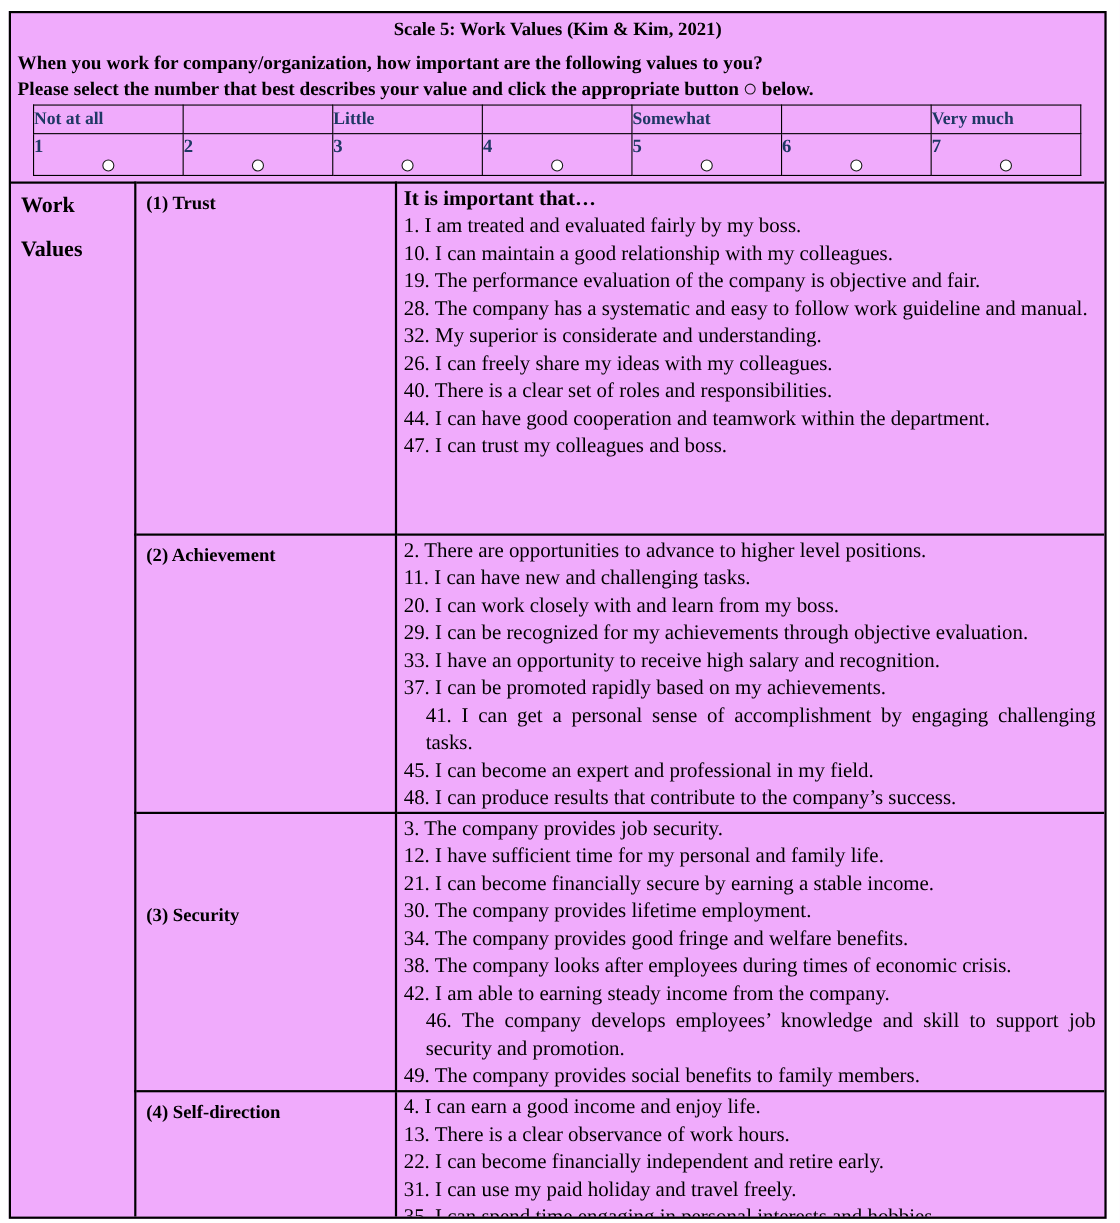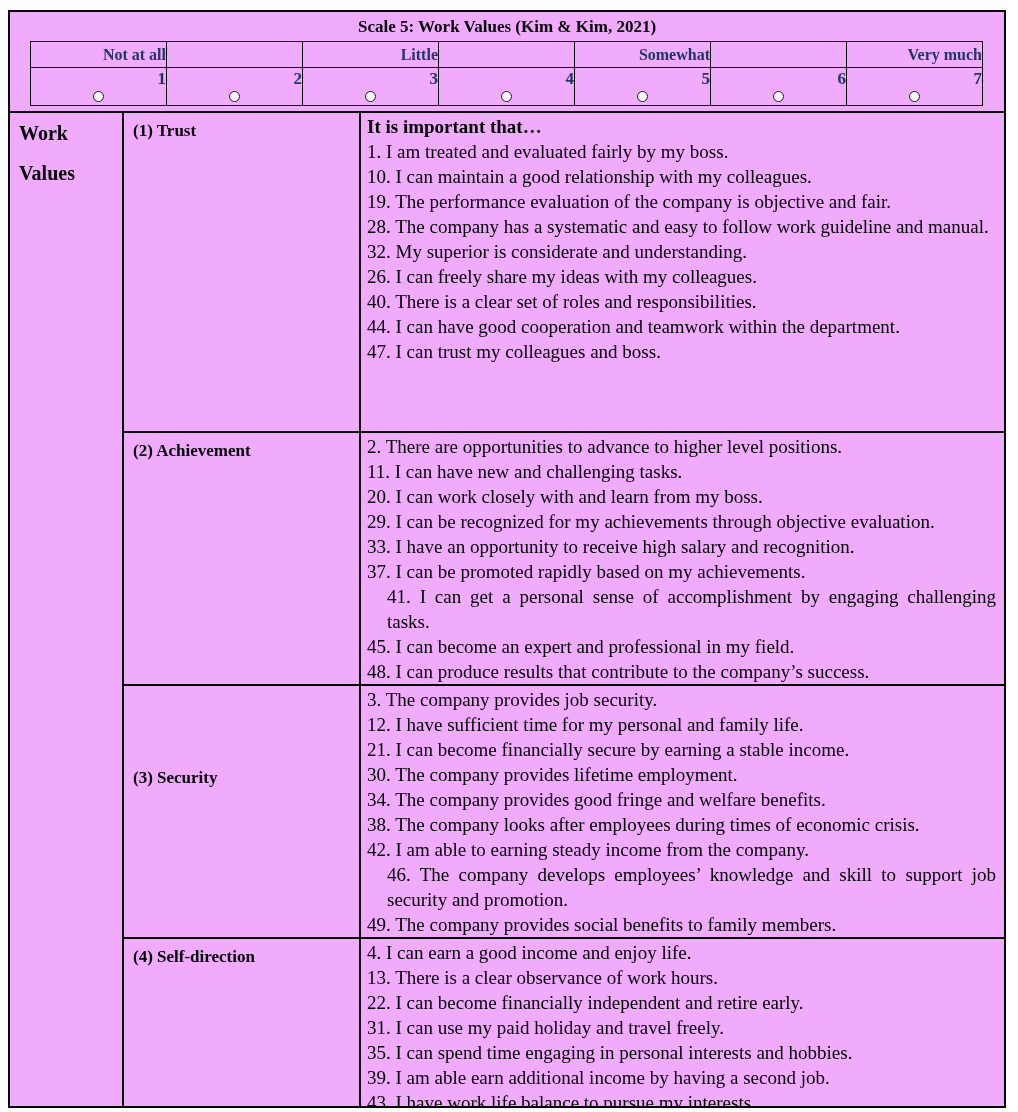--- a/index.html
+++ b/index.html
@@ -3,21 +3,21 @@
 <meta charset="utf-8">
 <style>
   html,body{margin:0;padding:0;background:#fff;}
   body{width:1018px;height:1112px;position:relative;font-family:"Liberation Serif","DejaVu Serif",serif;color:#000;}
   .page{position:absolute;left:8px;top:10px;width:998px;height:1098px;border:2px solid #000;box-sizing:border-box;overflow:hidden;background:#f0abfc;}
   .title{margin-top:3px;text-align:center;font-weight:bold;font-size:17px;line-height:23px;}
   .instructions{margin:8px 6px 0 6px;}
   .instr{font-weight:bold;font-size:17.5px;line-height:23px;}
   
   .scale{border-collapse:collapse;margin:3px 21px 0 20px;width:calc(100% - 41px);table-layout:fixed;}
-  .scale td{border:1.8px solid #000;text-align:right;vertical-align:top;padding:0;}
+  .scale td{border:1.8px solid #000;text-align:left;vertical-align:top;padding:0;}
   .scale .lblrow td{height:25px;}
   .scale .lbl{display:block;font-weight:bold;font-size:16px;line-height:25px;color:#1F3864;}
   .scale .optrow td{height:36px;padding-top:1px;}
   .scale .num{display:block;font-weight:bold;font-size:17px;line-height:20px;color:#1F3864;}
   .scale .radio{display:block;width:9px;height:9px;border:1.6px solid #1a1a1a;border-radius:50%;margin:2px auto 0 auto;box-sizing:content-box;background:#fff;cursor:pointer;}
   .circle-inline{display:inline-block;width:8px;height:8px;border:1.4px solid #1a1a1a;border-radius:50%;vertical-align:baseline;margin:0 1px;}
   
   .main{border-collapse:collapse;table-layout:fixed;width:100%;margin-top:5px;height:948px;}
   .main td{border:2px solid #000;vertical-align:top;}
   .main td.no-l{border-left:none;}
@@ -33,20 +33,24 @@
   .items p.lead{font-weight:bold;}
   .items p.just{text-align:justify;margin-left:20px;}
 </style>
 </head>
 <body>
 
 <div class="page">
 
   <div class="title">Scale 5: Work Values (Kim &amp; Kim, 2021)</div>
 
+  <div class="instructions">
+    <div class="instr">When you work for company/organization, how important are the following values to you?</div>
+    <div class="instr"><span>Please select the number that best describes your value and click the appropriate button</span> <span class="circle-inline"></span> <span>below.</span></div>
+  </div>
 
   <table class="scale">
     <tbody>
         <tr class="lblrow">
       <td>
             <span class="lbl">Not at all</span>
           </td>
       <td>
             <span class="lbl"></span>
           </td>

